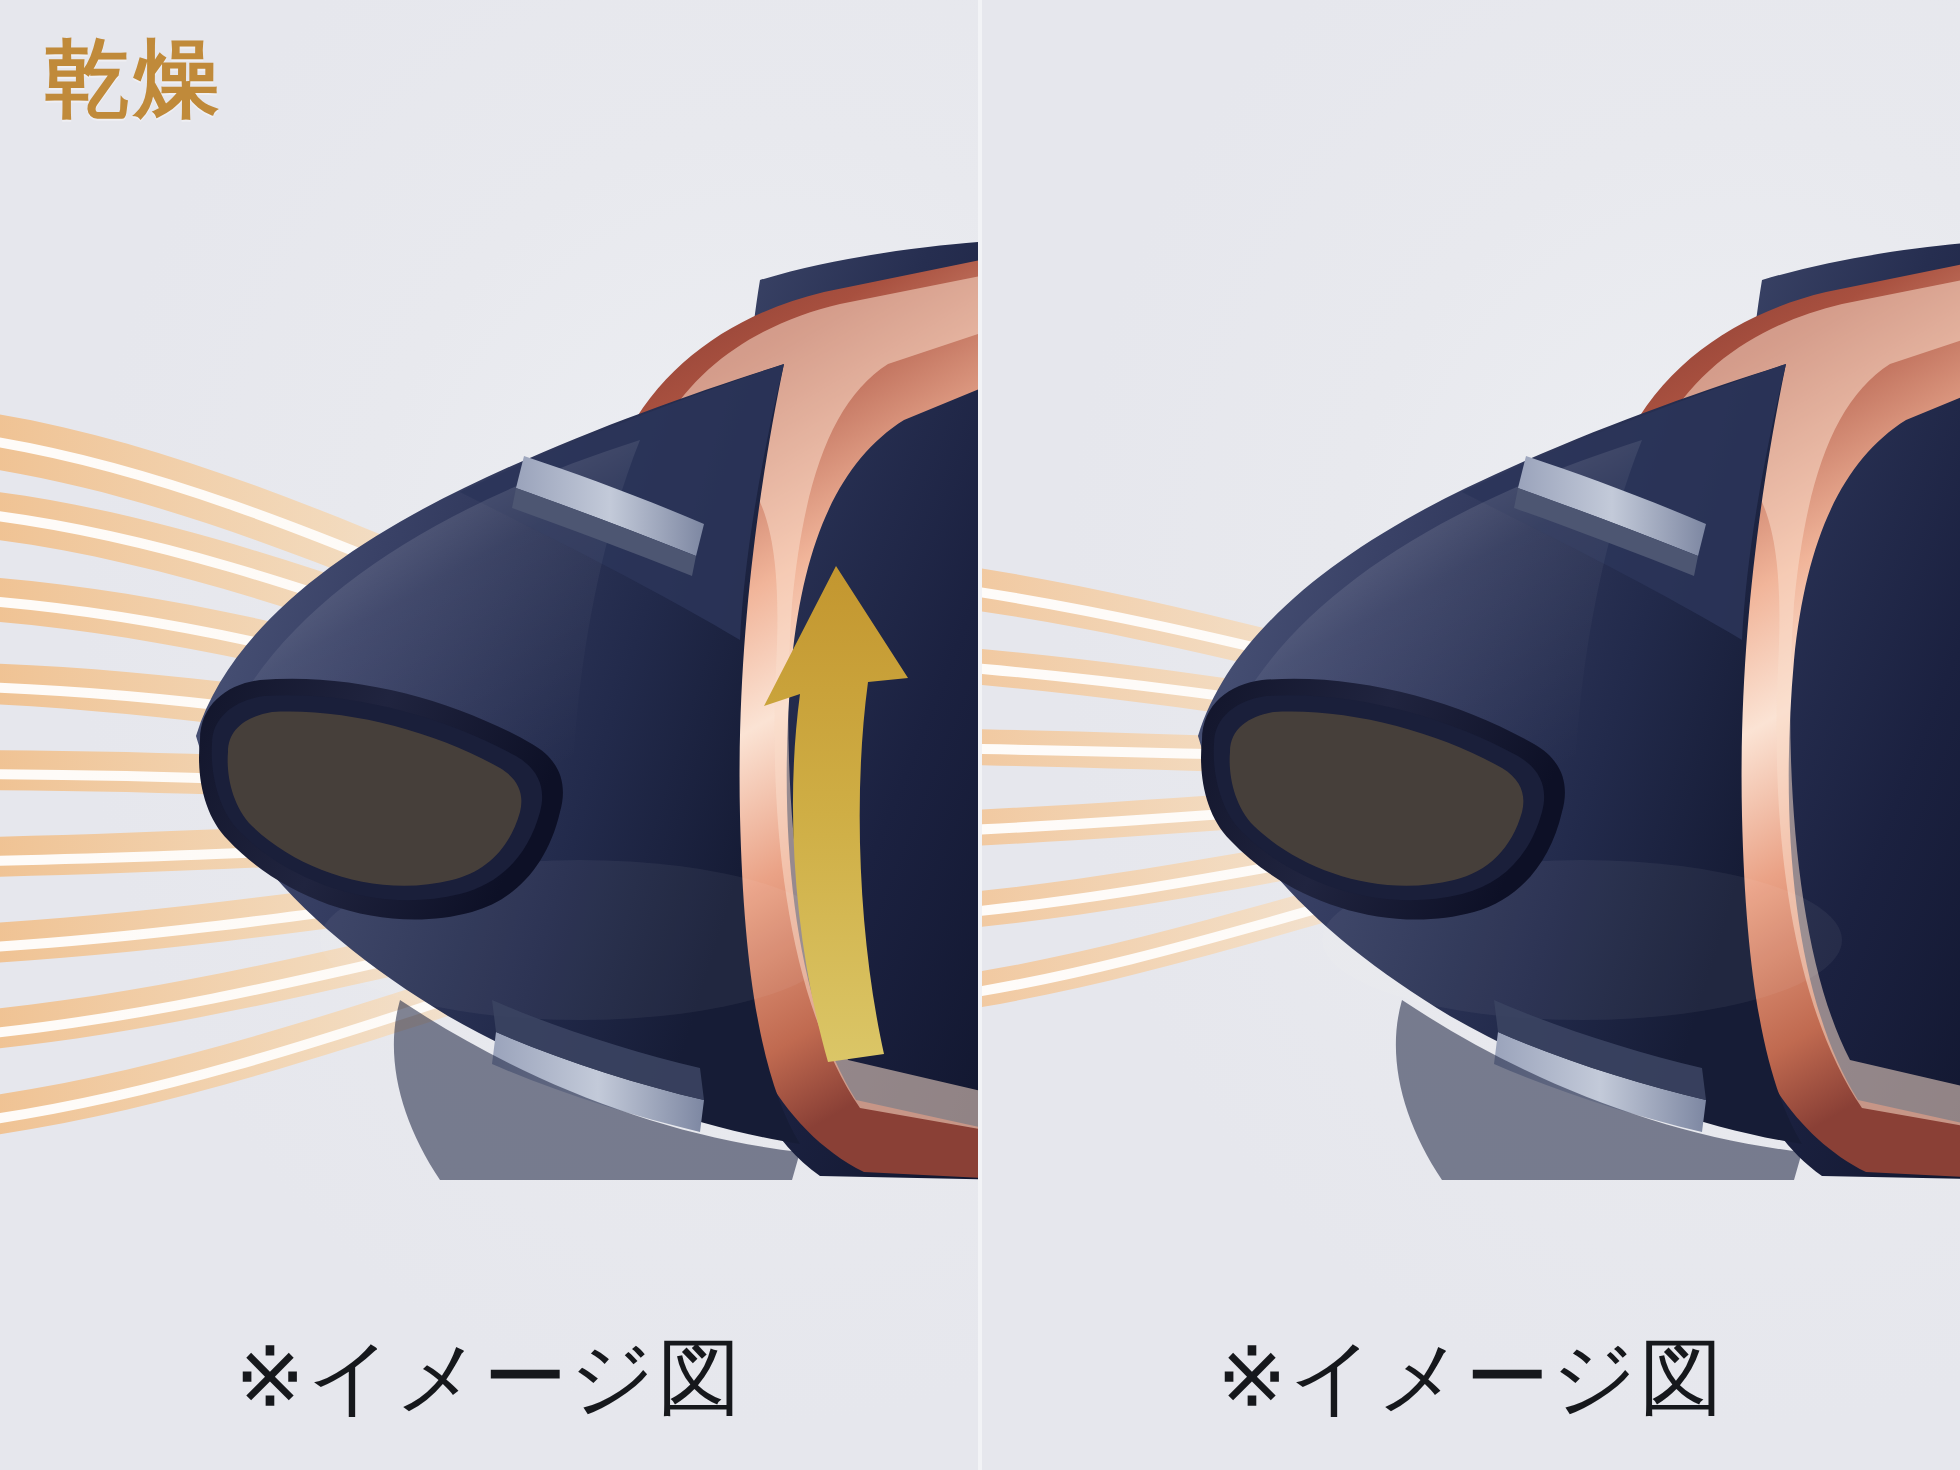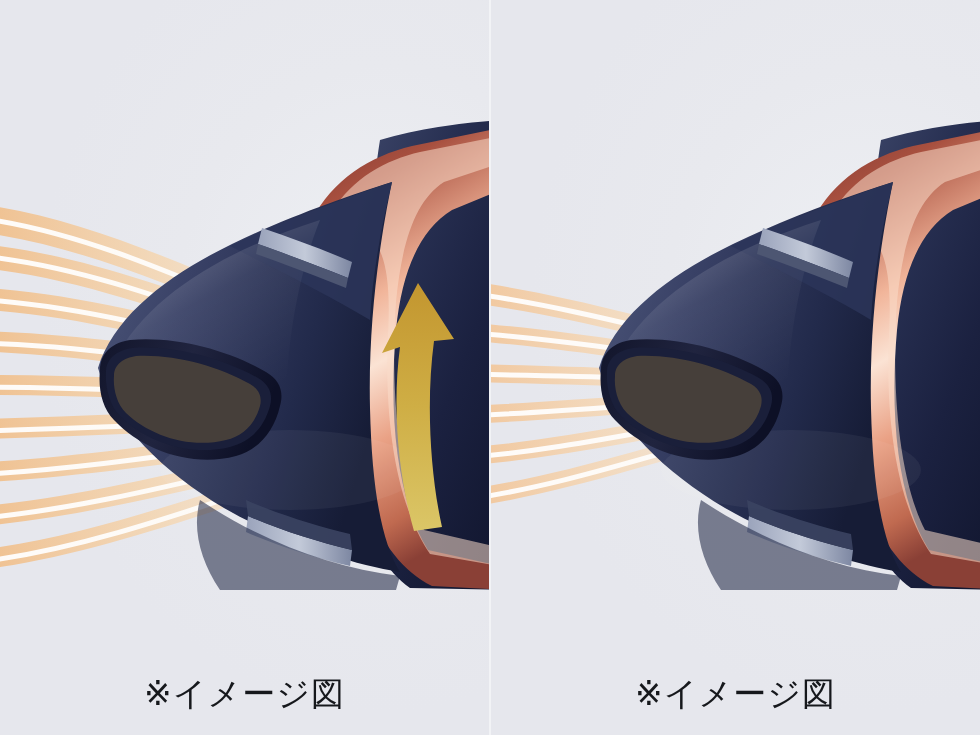--- a/index.html
+++ b/index.html
@@ -61,21 +61,21 @@
   }
   #heading-left  { left: 22px; }
   #heading-right { left: 22px; }
 
   
   .caption {
     position: absolute;
     bottom: 18px;
     width: 100%;
     text-align: center;
-    font-size: 33px;
+    font-size: 42px;
     font-weight: 400;
     letter-spacing: 1px;
     color: #16181c;
     z-index: 30;
   }
 
   
   .airflow {
     position: absolute;
     z-index: 4;
@@ -229,20 +229,21 @@
       <defs>
         <linearGradient id="larrow" x1="0" y1="0" x2="0" y2="1">
           <stop offset="0" stop-color="#c3962f"></stop>
           <stop offset="0.5" stop-color="#cfae45"></stop>
           <stop offset="1" stop-color="#dbc667"></stop>
         </linearGradient>
       </defs>
       <path d="M44,296 C28,240 22,172 30,112 L12,118 L48,48 L84,104 L64,106 C56,166 60,238 72,292 Z" fill="url(#larrow)"></path>
     </svg>
 
+    <div class="heading" id="heading-left">乾燥</div>
     <div class="caption">※イメージ図</div>
   </div>
 
   <div class="panel" id="panel-right">
     <div class="panel-bg"></div>
 
     <svg class="airflow" id="airflow-right" viewBox="0 0 360 270">
       <defs>
         <linearGradient id="rwarm" x1="0" y1="0" x2="1" y2="0">
           <stop offset="0" stop-color="#f2c190" stop-opacity="0.90"></stop>

